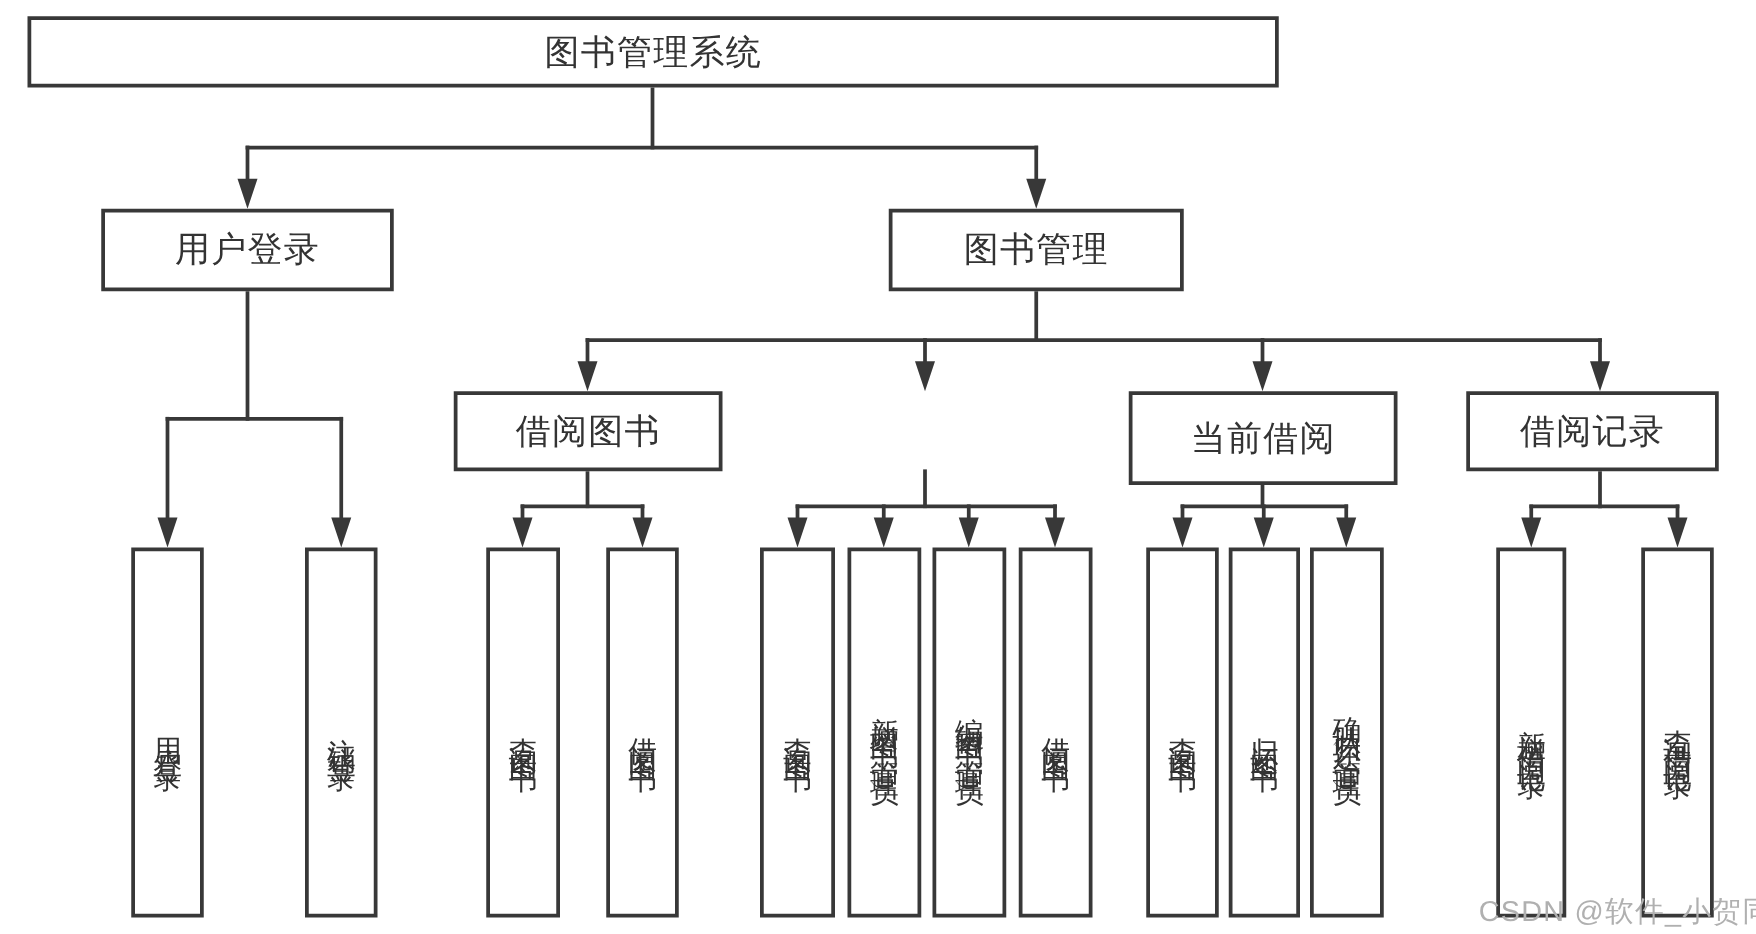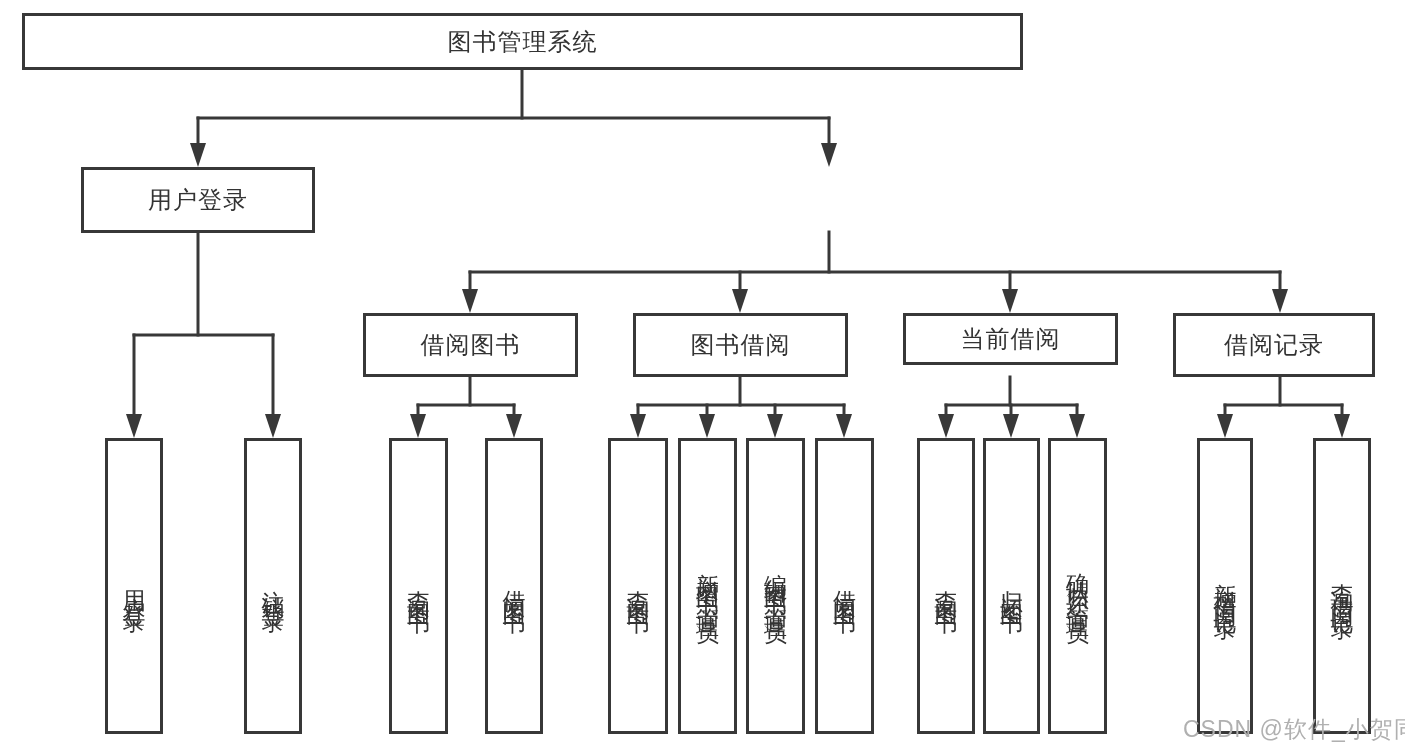--- a/index.html
+++ b/index.html
@@ -19,21 +19,21 @@
   .canvas svg{position:absolute;left:0;top:0;}
   .c-line{stroke:var(--line);stroke-width:3;fill:none;stroke-linecap:square;}
   .c-arrow{fill:var(--line);stroke:none;}
   .node{
     position:absolute;
     box-sizing:border-box;
     border:3px solid var(--line);
     background:var(--background);
     display:flex;align-items:center;justify-content:center;
     color:var(--text);
-    font-size:24px;
+    font-size:28px;
     letter-spacing:1px;
     white-space:nowrap;
   }
   .leaf{
     font-size:23px;
     letter-spacing:0;
   }
   .leaf .vtext{
     writing-mode:vertical-rl;
     text-orientation:mixed;
@@ -131,28 +131,28 @@
     </g>
   </svg>
 
   <div class="node" style="left:22px;top:13px;width:1001px;height:57px;">
     <span>图书管理系统</span>
   </div>
 
   <div class="node" style="left:81px;top:167px;width:234px;height:66px;">
     <span>用户登录</span>
   </div>
+  <div class="node" style="left:711px;top:167px;width:236px;height:66px;">
+    <span>图书管理</span>
+  </div>
 
   <div class="node" style="left:363px;top:313px;width:215px;height:64px;">
     <span>借阅图书</span>
   </div>
-  <div class="node" style="left:633px;top:313px;width:215px;height:64px;">
-    <span>图书借阅</span>
-  </div>
-  <div class="node" style="left:903px;top:313px;width:215px;height:52px;">
+  <div class="node" style="left:903px;top:313px;width:215px;height:75px;">
     <span>当前借阅</span>
   </div>
   <div class="node" style="left:1173px;top:313px;width:202px;height:64px;">
     <span>借阅记录</span>
   </div>
 
   <div class="node leaf" style="left:105px;top:438px;width:58px;height:296px;">
     <span class="vtext">用户登录</span>
   </div>
   <div class="node leaf" style="left:244px;top:438px;width:58px;height:296px;">

